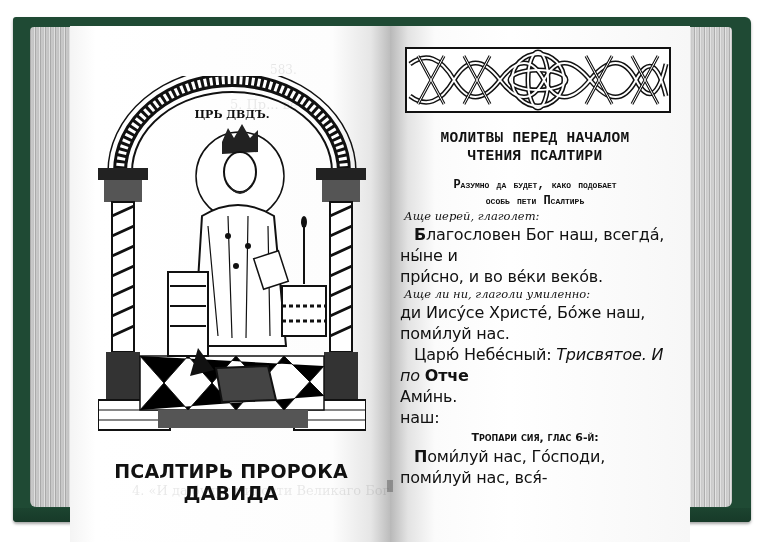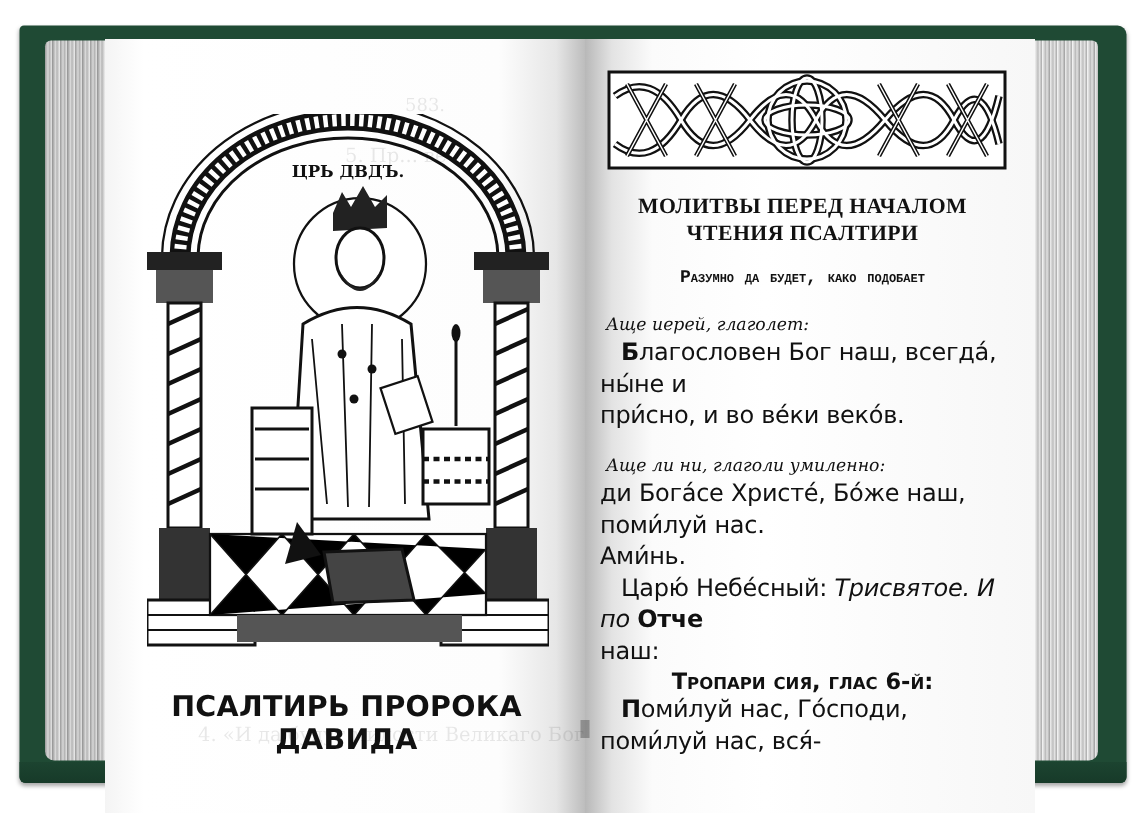--- a/index.html
+++ b/index.html
@@ -11,27 +11,27 @@
   .page{position:absolute;top:26px;height:541px;background:#fbfbfa;overflow:hidden;}
   .page.left{left:70px;width:320px;background:linear-gradient(90deg,#f4f4f4 0%,#ffffff 8%,#fdfdfd 82%,#e6e6e6 94%,#bdbdbd 100%);}
   .page.right{left:390px;width:300px;background:linear-gradient(90deg,#b8b8b8 0%,#e3e3e3 6%,#fbfbfb 15%,#ffffff 40%,#f7f7f7 100%);}
   .bleed{position:absolute;color:rgba(0,0,0,0.09);font-size:12px;line-height:17px;white-space:nowrap;}
   
   .illus{position:absolute;left:28px;top:50px;width:268px;height:358px;}
   .caption{position:absolute;left:16px;top:434px;width:290px;text-align:center;font-family:"DejaVu Sans",sans-serif;font-weight:bold;font-size:19px;letter-spacing:0.2px;color:#111;}
   
   .ornament{position:absolute;left:14px;top:18px;width:268px;height:72px;}
   .rtext{position:absolute;left:10px;top:103px;width:270px;color:#111;}
-  .h1{font-family:Liberation Serif, serif;font-weight:bold;font-size:14.5px;line-height:18px;text-align:center;letter-spacing:.3px;}
+  .h1{font-family:Liberation Mono, monospace;font-weight:bold;font-size:14.5px;line-height:18px;text-align:center;letter-spacing:.3px;}
   .h2{font-family:Liberation Mono, monospace;font-weight:bold;font-size:12px;line-height:16px;text-align:center;margin-top:12px;font-variant:small-caps;}
-  .rub{font-style:italic;font-size:11.5px;line-height:15px;margin-top:16px;margin-left:4px;}
+  .rub{font-style:italic;font-size:11.5px;line-height:15px;margin-top:0;margin-left:4px;}
   .p{font-family:"DejaVu Sans",sans-serif;font-size:16px;line-height:21px;letter-spacing:-0.2px;}
   .p .b{font-weight:bold;}
   .p i{font-style:italic;}
-  .h3{font-family:"DejaVu Sans",sans-serif;font-weight:bold;font-size:15px;text-align:center;line-height:16px;font-variant:small-caps;margin-top:2px;}
+  .h3{font-family:"DejaVu Sans",sans-serif;font-weight:bold;font-size:11px;text-align:center;line-height:16px;font-variant:small-caps;margin-top:2px;}
   .ind{text-indent:14px;}
   .gutter-mark{position:absolute;left:387px;top:480px;width:6px;height:12px;background:#444;opacity:.4;}
 </style>
 </head>
 <body>
 
 <div class="cover"></div>
 <div class="edges-left"></div>
 <div class="edges-right"></div>
 
@@ -121,28 +121,29 @@
     </g>
   </svg>
 
   <div class="rtext">
     <div class="h1">
       <div>МОЛИТВЫ ПЕРЕД НАЧАЛОМ</div>
       <div>ЧТЕНИЯ ПСАЛТИРИ</div>
     </div>
     <div class="h2">
       <div>Разумно да будет, како подобает</div>
+      <div>особь пети Псалтирь</div>
     </div>
     <div class="rub">Аще иерей, глаголет:</div>
     <div class="p ind"><span class="b">Б</span><span>лагословен Бог наш, всегда́, ны́не и</span></div>
     <div class="p">при́сно, и во ве́ки веко́в.</div>
     <div class="rub">Аще ли ни, глаголи умиленно:</div>
-    <div class="p">ди Бога́се Христе́, Бо́же наш, поми́луй нас.</div>
+    <div class="p">ди Иису́се Христе́, Бо́же наш, поми́луй нас.</div>
+    <div class="p ind"><span>Царю́ Небе́сный:</span> <i>Трисвятое. И по</i> <span class="b">Отче</span></div>
     <div class="p">Ами́нь.</div>
-    <div class="p ind"><span>Царю́ Небе́сный:</span> <i>Трисвятое. И по</i> <span class="b">Отче</span></div>
     <div class="p">наш:</div>
     <div class="h3">Тропари сия, глас 6-й:</div>
     <div class="p ind"><span class="b">П</span><span>оми́луй нас, Го́споди, поми́луй нас, вся́-</span></div>
 
   </div>
 </div>
 
 <div class="gutter-mark"></div>
 
 </body></html>

